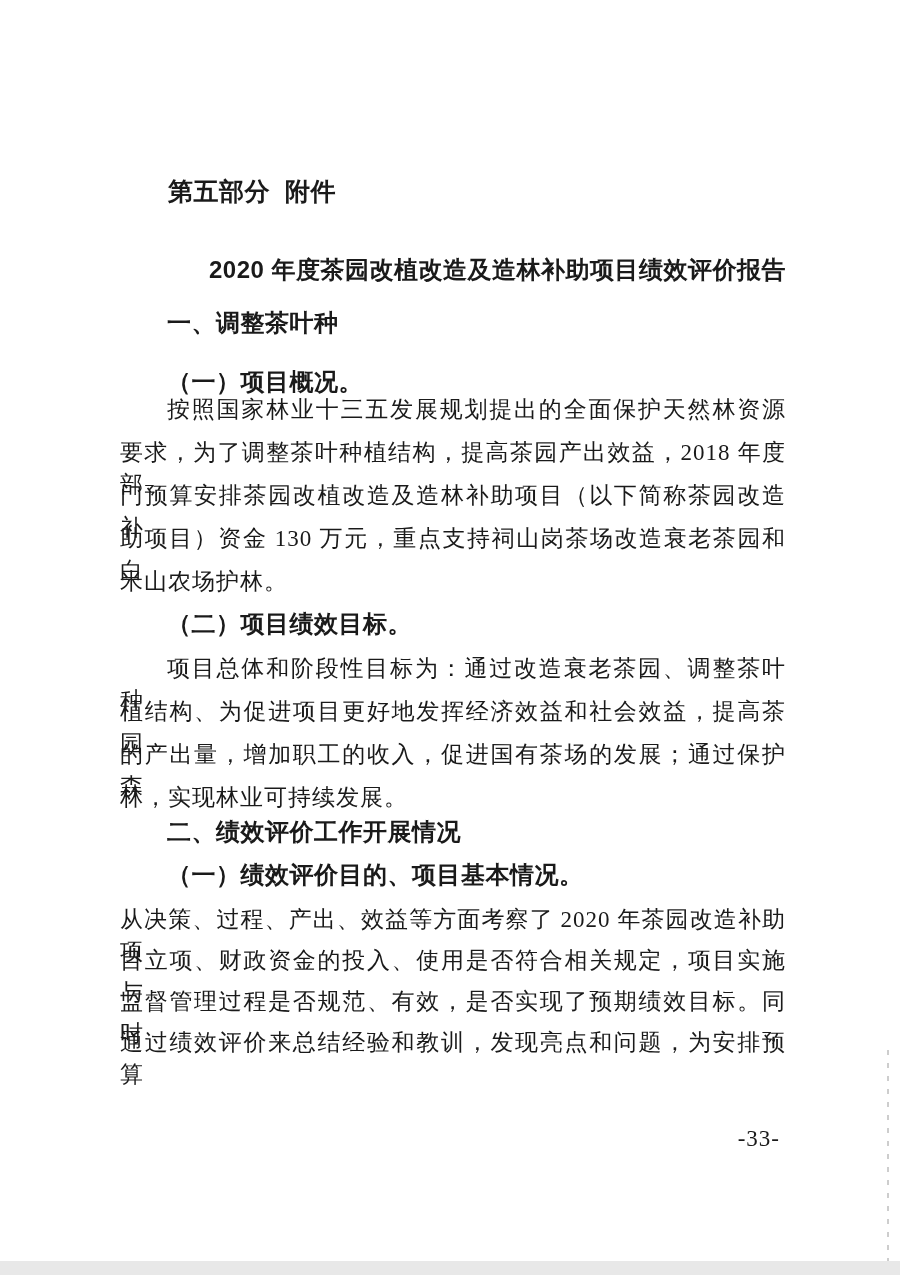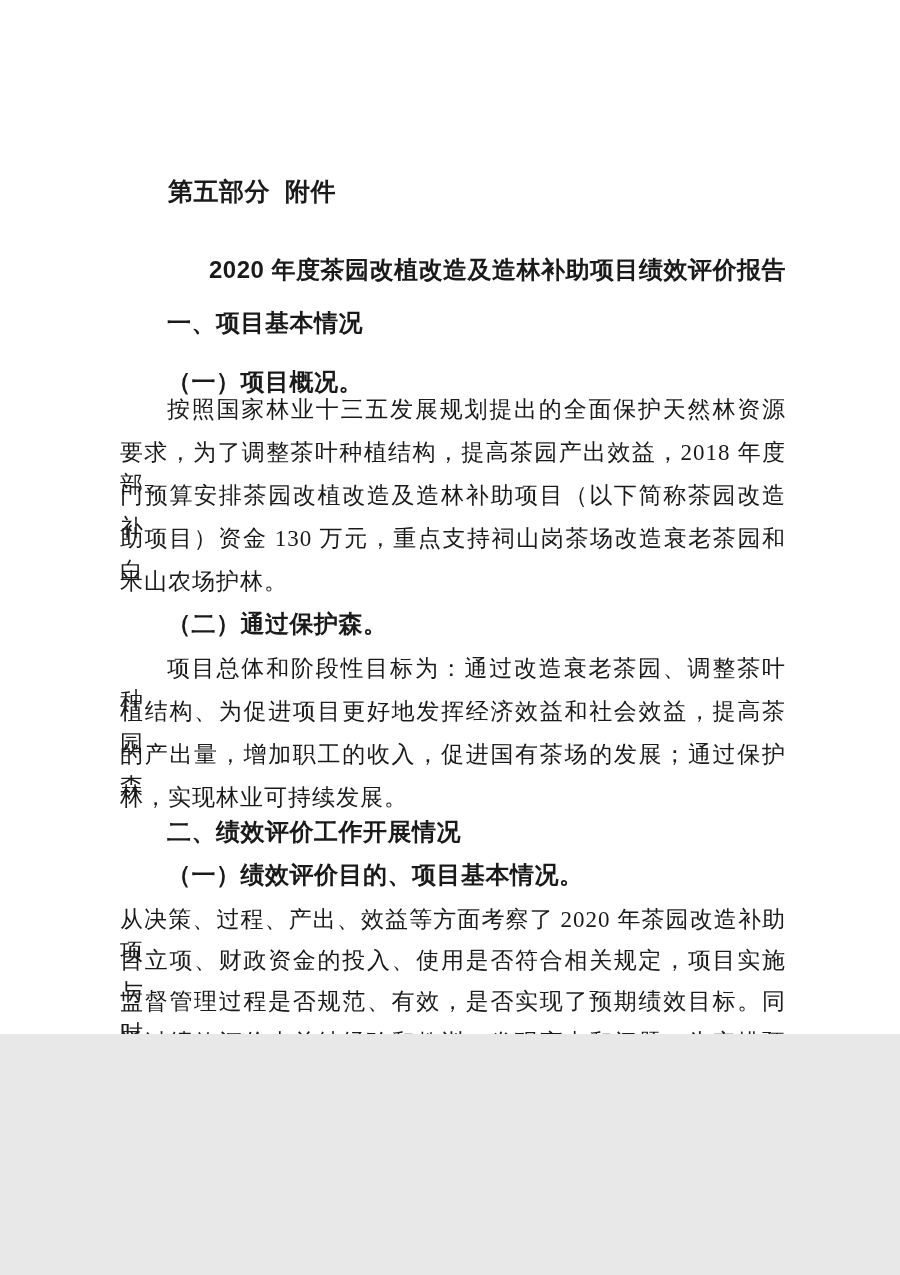--- a/index.html
+++ b/index.html
@@ -1,19 +1,19 @@
 <!DOCTYPE html>
 <html><head>
 <meta charset="utf-8">
 <style>
   html, body { margin: 0; padding: 0; background: #e8e8e8; }
   .page {
     position: relative;
     width: 900px;
-    height: 1034px;
+    height: 1261px;
     margin: 0 auto;
     background: #ffffff;
     overflow: hidden;
     color: #1a1a1a;
     font-family: "Liberation Serif", "DejaVu Serif", serif;
   }
   .content {
     position: absolute;
     left: 120px;
     top: 0;
@@ -87,33 +87,33 @@
 </head>
 <body>
 
 <div class="page">
   <div class="content">
 
     <div class="abs hd part-heading">第五部分  附件</div>
 
     <div class="abs hd report-title">2020 年度茶园改植改造及造林补助项目绩效评价报告</div>
 
-    <div class="abs hd h-1">一、项目基本情况</div>
+    <div class="abs hd h-1">一、调整茶叶种</div>
 
     <div class="abs hd h-2">（一）项目概况。</div>
 
     <div class="para para-1">
       <div class="line just indent">按照国家林业十三五发展规划提出的全面保护天然林资源</div>
       <div class="line just">要求，为了调整茶叶种植结构，提高茶园产出效益，2018 年度部</div>
       <div class="line just">门预算安排茶园改植改造及造林补助项目（以下简称茶园改造补</div>
       <div class="line just">助项目）资金 130 万元，重点支持祠山岗茶场改造衰老茶园和白</div>
       <div class="line">米山农场护林。</div>
     </div>
 
-    <div class="abs hd h-3">（二）通过保护森。</div>
+    <div class="abs hd h-3">（二）项目绩效目标。</div>
 
     <div class="para para-2">
       <div class="line just indent">项目总体和阶段性目标为：通过改造衰老茶园、调整茶叶种</div>
       <div class="line just">植结构、为促进项目更好地发挥经济效益和社会效益，提高茶园</div>
       <div class="line just">的产出量，增加职工的收入，促进国有茶场的发展；通过保护森</div>
       <div class="line">林，实现林业可持续发展。</div>
     </div>
 
     <div class="abs hd h-4">二、绩效评价工作开展情况</div>
 

